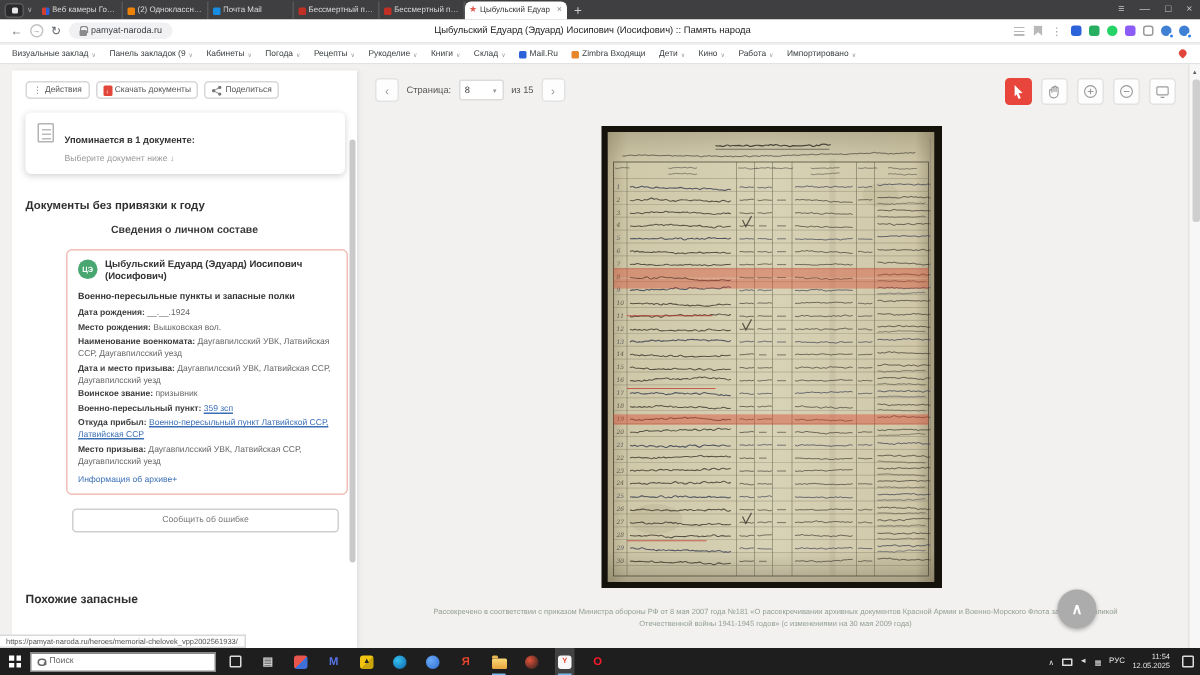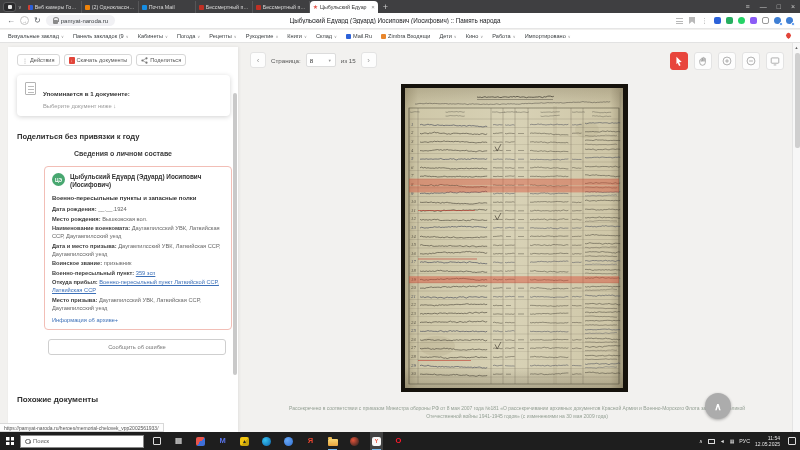--- a/index.html
+++ b/index.html
@@ -288,21 +288,21 @@
       </div>
 
       <div class="mention-card">
         <span class="doc-icon"></span>
         <span>
           <span class="mention-title">Упоминается в 1 документе:</span>
           <span class="mention-sub" style="display:block;">Выберите документ ниже ↓</span>
         </span>
       </div>
 
-      <div class="sec-title">Поделиться без привязки к году</div>
+      <div class="sec-title">Документы без привязки к году</div>
       <div class="sub-title">Сведения о личном составе</div>
 
       <div class="person-card">
         <div class="p-head">
           <span class="avatar">ЦЭ</span>
           <span class="p-name">Цыбульский Едуард (Эдуард) Иосипович (Иосифович)</span>
         </div>
         <div class="p-doctype">Военно-пересыльные пункты и запасные полки</div>
         <div id="person-fields">
             <div class="field"><b>Дата рождения: </b><span>__.__.1924</span></div>
@@ -311,21 +311,21 @@
             <div class="field"><b>Дата и место призыва: </b><span>Даугавпилсский УВК, Латвийская ССР, Даугавпилсский уезд</span></div>
             <div class="field"><b>Воинское звание: </b><span>призывник</span></div>
             <div class="field"><b>Военно-пересыльный пункт: </b><a>359 зсп</a></div>
             <div class="field"><b>Откуда прибыл: </b><a>Военно-пересыльный пункт Латвийской ССР, Латвийская ССР</a></div>
             <div class="field"><b>Место призыва: </b><span>Даугавпилсский УВК, Латвийская ССР, Даугавпилсский уезд</span></div>
           </div>
         <a class="arch-link">Информация об архиве+</a>
       </div>
 
       <span class="report-btn">Сообщить об ошибке</span>
-      <div class="similar-title">Похожие документы</div>
+      <div class="similar-title">Похожие запасные</div>
       <span class="panel-thumb"></span>
     </div>
 
     <div class="viewer">
       <div class="pager">
         <span class="nav-btn">‹</span>
         <span class="pager-label">Страница:</span>
         <span class="page-select">
           <span>8</span>
           <span class="sel-chev">▼</span>

